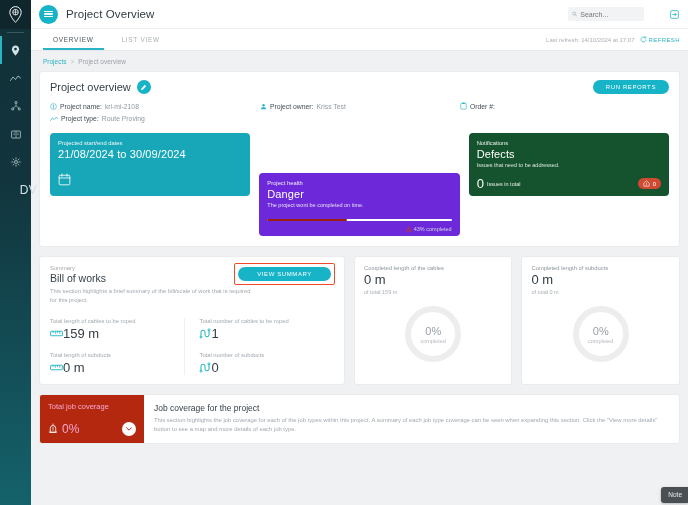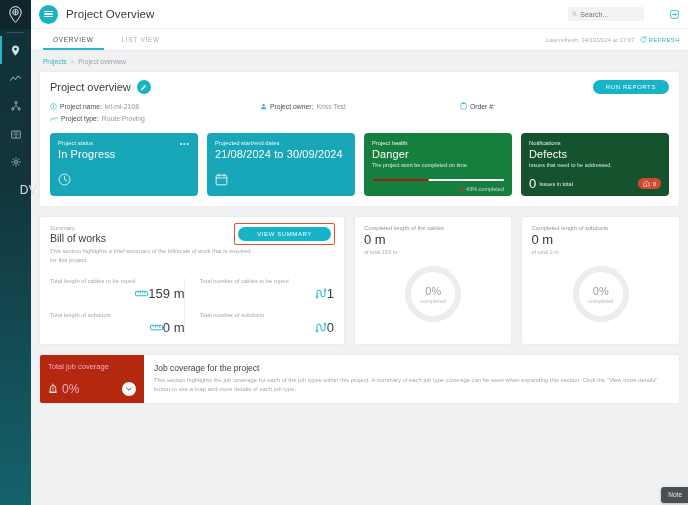--- a/index.html
+++ b/index.html
@@ -103,21 +103,21 @@
   .meta-item{ display:flex; align-items:center; gap:3px; }
   .meta-item .mlabel{ color:#414d55; }
   .meta-item .mvalue{ color:#9099a0; }
   .m1{ width:210px; } .m2{ width:200px; }
   .meta-row2{ margin-top:5px; }
 
   
   .tiles{ display:flex; gap:9px; margin-top:11px;}
   .tile{ flex:1 1 0; height:63px; border-radius:4px; padding:7px 8px; position:relative; color:#fff; overflow:hidden;}
   .tile.teal{ background:#17a7b8; }
-  .tile.navy{ background:#15803d; }
+  .tile.navy{ background:#6d28d9;margin-top:40px; }
   .tile.red{ background:#14532d; }
   .tile-label{ font-size:5.8px; opacity:.92; }
   .tile-value{ font-size:11px; margin-top:2px; letter-spacing:.1px;}
   .tile-sub{ font-size:5.5px; opacity:.85; margin-top:2px;}
   .tile-icon{ position:absolute; left:8px; bottom:6px; }
   .tile-dots{ position:absolute; right:8px; top:7px; font-size:7px; letter-spacing:1px; opacity:.9; cursor:pointer;}
   .progress-wrap{ position:absolute; left:8px; right:8px; bottom:15px; height:2px; background:#fff; border-radius:2px;}
   .progress-fill{ height:2px; background:#9b1f12; border-radius:2px;}
   .progress-cap{ position:absolute; right:8px; bottom:4px; font-size:5.5px; color:#cfd5e4; display:flex;align-items:center;gap:2px;}
   .issues-row{ position:absolute; left:8px; right:8px; bottom:6px; display:flex; align-items:center;}
@@ -140,21 +140,21 @@
   .view-summary{
     background:#17b3c6; color:#fff; font-size:6px; letter-spacing:.6px; border:0;
     border-radius:9px; padding:4px 19px; cursor:pointer; font-family:"Liberation Sans",sans-serif; display:block;
   }
   .stats-grid{ display:flex; margin-top:13px;}
   .stats-col{ flex:1 1 0; }
   .stats-col + .stats-col{ border-left:1px solid #edeff1; padding-left:14px;}
   .stat{ margin-bottom:11px;}
   .stat:last-child{ margin-bottom:0;}
   .stat-label{ font-size:5.8px; color:#a2a9af;}
-  .stat-val{ display:flex; align-items:center; margin-top:2px;justify-content:flex-end;}
+  .stat-val{ display:flex; align-items:center; margin-top:2px;}
   .stat-num{ font-size:13px; color:#333e45;}
 
   .donut-card{ flex:1 1 0; padding:8px 9px; }
   .dc-label{ font-size:5.8px; color:#8d959b;}
   .dc-value{ font-size:13px; color:#2f3a41; margin-top:1px;}
   .dc-sub{ font-size:5.5px; color:#a9b0b6; margin-top:2px;}
   .donut-wrap{ display:flex; justify-content:center; align-items:center; margin-top:10px; }
   .donut{ position:relative; width:58px; height:58px;}
   .donut-center{
     position:absolute; inset:0; display:flex; flex-direction:column;
@@ -336,31 +336,20 @@
             <svg width="8" height="6" viewBox="0 0 16 10">
               <path d="M1 8 L5 3 L8.5 6 L12 1.5 L15 4" fill="none" stroke="#2bb4c4" stroke-width="1.5" stroke-linecap="round" stroke-linejoin="round"></path>
             </svg>
             <span class="mlabel">Project type:</span>
             <span class="mvalue">Route Proving</span>
           </div>
         </div>
 
         <div class="tiles">
 
-          <div class="tile teal">
-            <div class="tile-dots">•••</div>
-            <div class="tile-label">Project status</div>
-            <div class="tile-value">In Progress</div>
-            <div class="tile-icon">
-              <svg width="13" height="13" viewBox="0 0 20 20">
-                <circle cx="10" cy="10" r="8.4" fill="none" stroke="#ffffff" stroke-width="1.3"></circle>
-                <path d="M10 5.2V10l3.3 2.1" fill="none" stroke="#ffffff" stroke-width="1.3" stroke-linecap="round"></path>
-              </svg>
-            </div>
-          </div>
 
           <div class="tile teal">
             <div class="tile-label">Projected start/end dates</div>
             <div class="tile-value">21/08/2024 to 30/09/2024</div>
             <div class="tile-icon">
               <svg width="13" height="13" viewBox="0 0 20 20">
                 <rect x="1.8" y="3.4" width="16.4" height="14.8" rx="1.6" fill="none" stroke="#ffffff" stroke-width="1.3"></rect>
                 <path d="M1.8 7.6h16.4M6 1.6v3.4M14 1.6v3.4" stroke="#ffffff" stroke-width="1.3" stroke-linecap="round"></path>
               </svg>
             </div>

